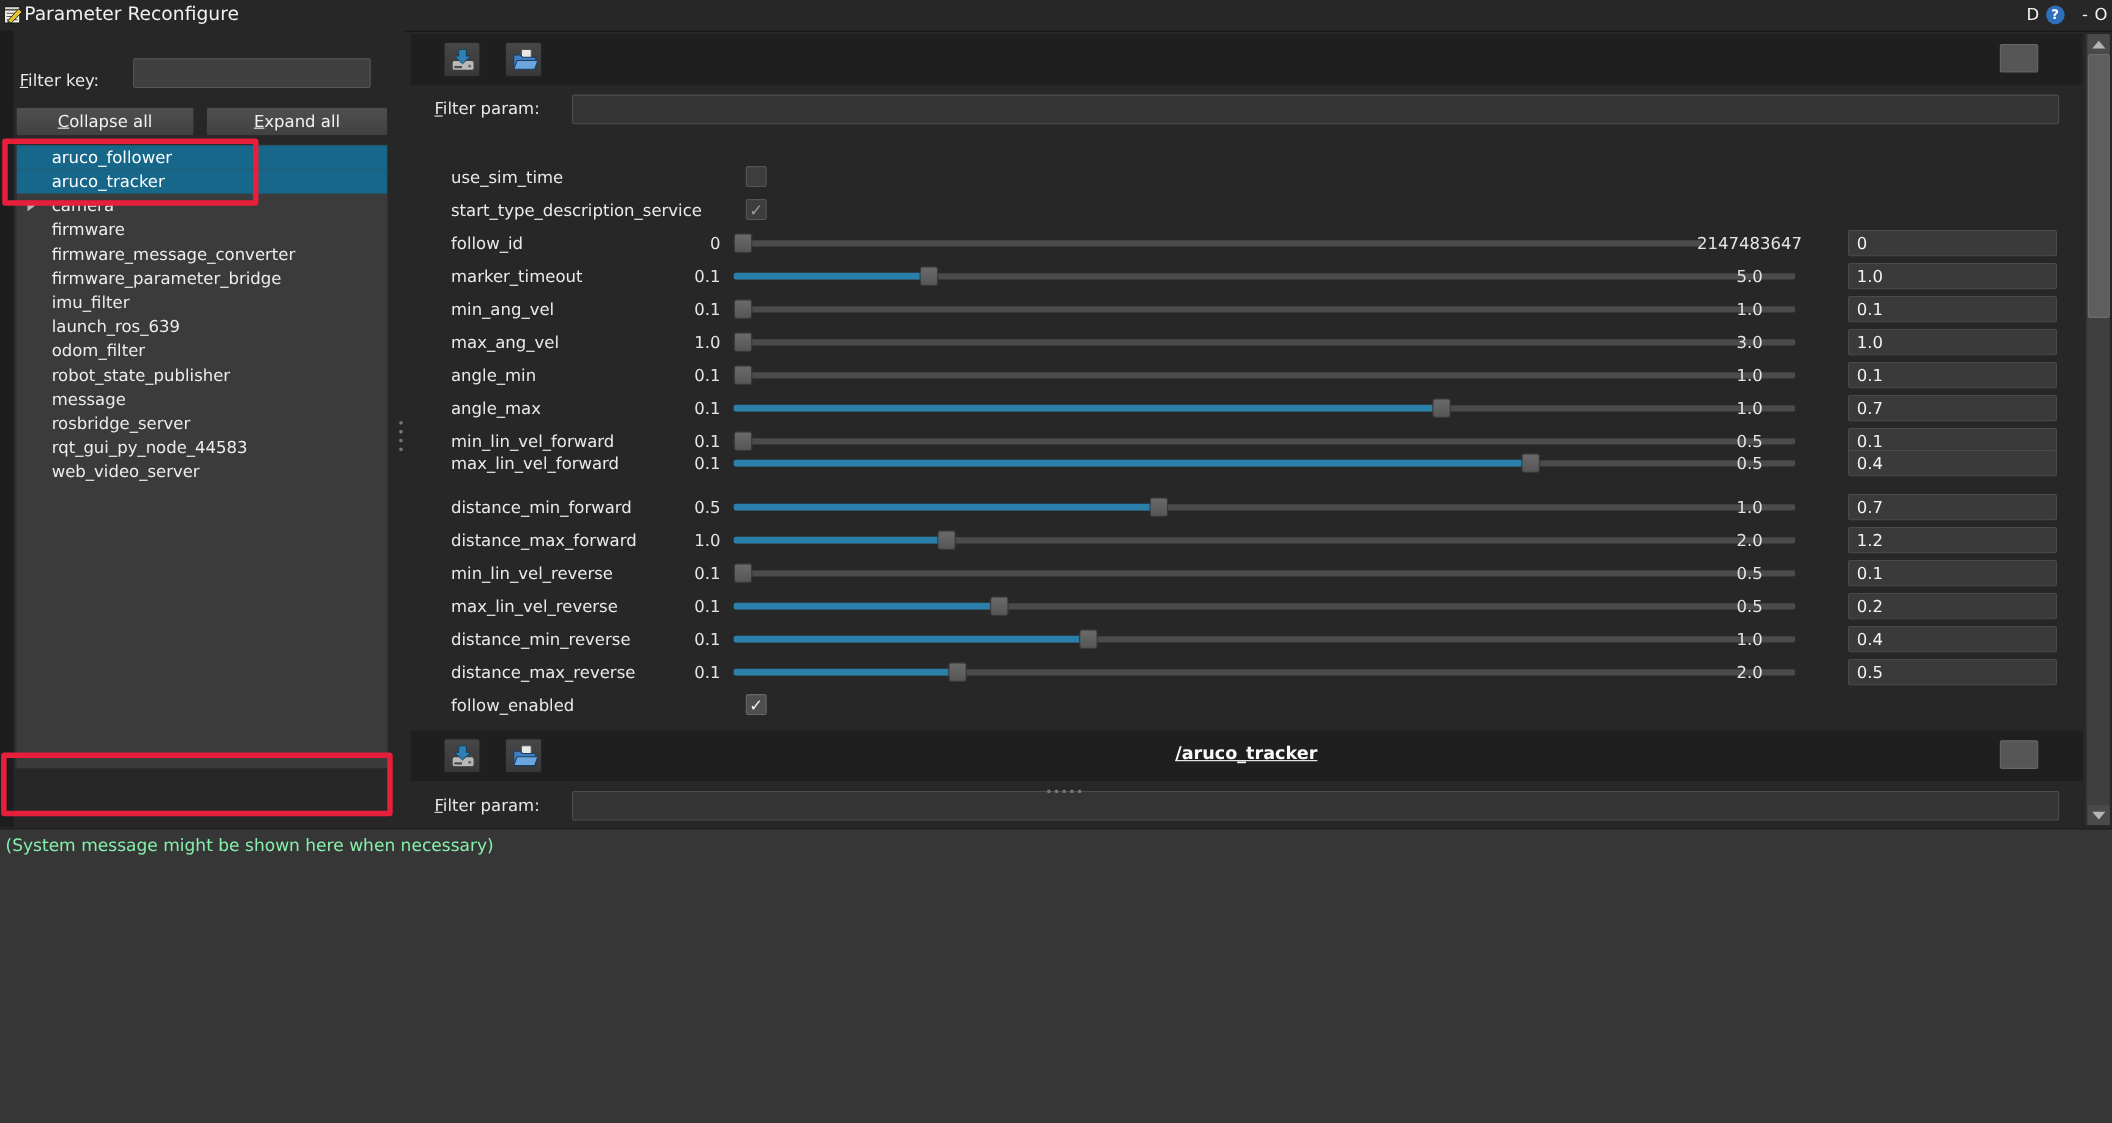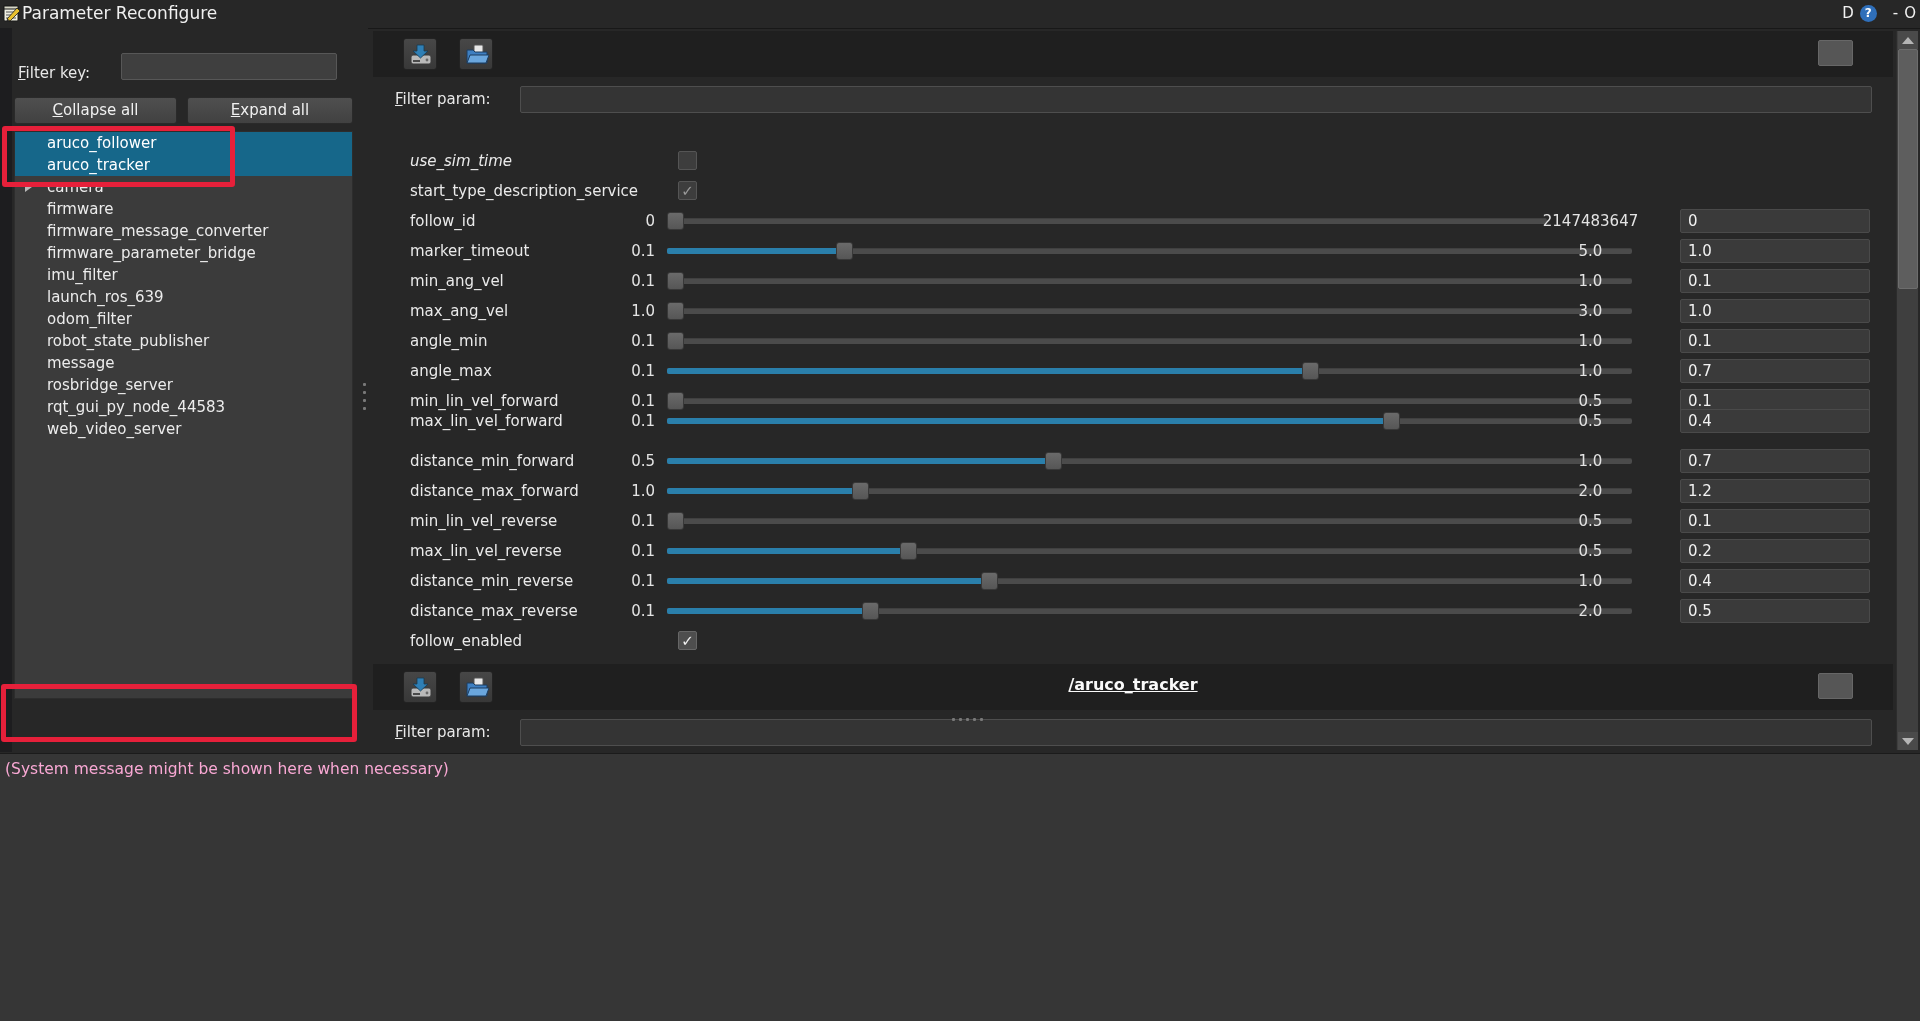--- a/index.html
+++ b/index.html
@@ -65,21 +65,21 @@
   
   .scrollbar { position:absolute; left:1528px; top:2px; width:22px; height:719px; background:#3f3f3f; border-left:1px solid #2c2c2c; }
   .sb-btn { position:absolute; left:1px; width:20px; height:18px; background:#4a4a4a; }
   .sb-up { top:0; } .sb-down { bottom:0; }
   .tri-up { position:absolute; left:4px; top:6px; width:0; height:0; border-left:6px solid transparent; border-right:6px solid transparent; border-bottom:7px solid #b5b5b5; }
   .tri-down { position:absolute; left:4px; top:6px; width:0; height:0; border-left:6px solid transparent; border-right:6px solid transparent; border-top:7px solid #b5b5b5; }
   .sb-thumb { position:absolute; left:1px; top:18px; width:20px; height:240px; background:#5e5e5e; border:1px solid #6d6d6d; border-radius:2px; }
 
   
   .statusbar { position:absolute; left:0; top:753px; width:1920px; height:268px; background:#363636; border-top:1px solid #1b1b1b; }
-  .status-text { position:absolute; left:5px; top:6px; font-size:15.5px; color:#f9a8d4; }
+  .status-text { position:absolute; left:5px; top:6px; font-size:15.5px; color:#86efac; }
 </style>
 </head>
 <body>
 
 <div class="titlebar">
   <svg class="app-icon" viewBox="0 0 18 18">
     <rect x="1" y="2" width="14" height="15" rx="1" fill="#efefe2" stroke="#1a1a1a"></rect>
     <rect x="1" y="2" width="14" height="3" fill="#d8d8c8" stroke="#1a1a1a"></rect>
     <line x1="3" y1="8" x2="13" y2="8" stroke="#555"></line>
     <line x1="3" y1="11" x2="13" y2="11" stroke="#555"></line>
@@ -203,21 +203,21 @@
           <path d="M2 7 L8 7 L10 9 L22 9 L22 20 L2 20 Z" fill="#3e7fc1" stroke="#1c3c5e"></path>
           <path d="M2 20 L5 12 L24 12 L21 20 Z" fill="#6aa6dd" stroke="#1c3c5e"></path>
         </svg>
       </div>
       <div class="node-close-btn"></div>
     </div>
     <div class="filter-param-label" style="top: 59px;"><span class="u">F</span><span>ilter param:</span></div>
     <div class="filter-param-input" style="top: 55px;"></div>
   </div>
 
-  <div class="param-row" style="top: 115px; font-style: italic;">
+  <div class="param-row" style="top: 115px;">
     <div class="p-name">use_sim_time</div>
     <div class="p-check"><span>✓</span></div>
   </div>
 
   <div class="param-row" style="top: 145px;">
     <div class="p-name">start_type_description_service</div>
     <div class="p-check checked-muted"><span>✓</span></div>
   </div>
 
   <div class="param-row" style="top: 175px;">

